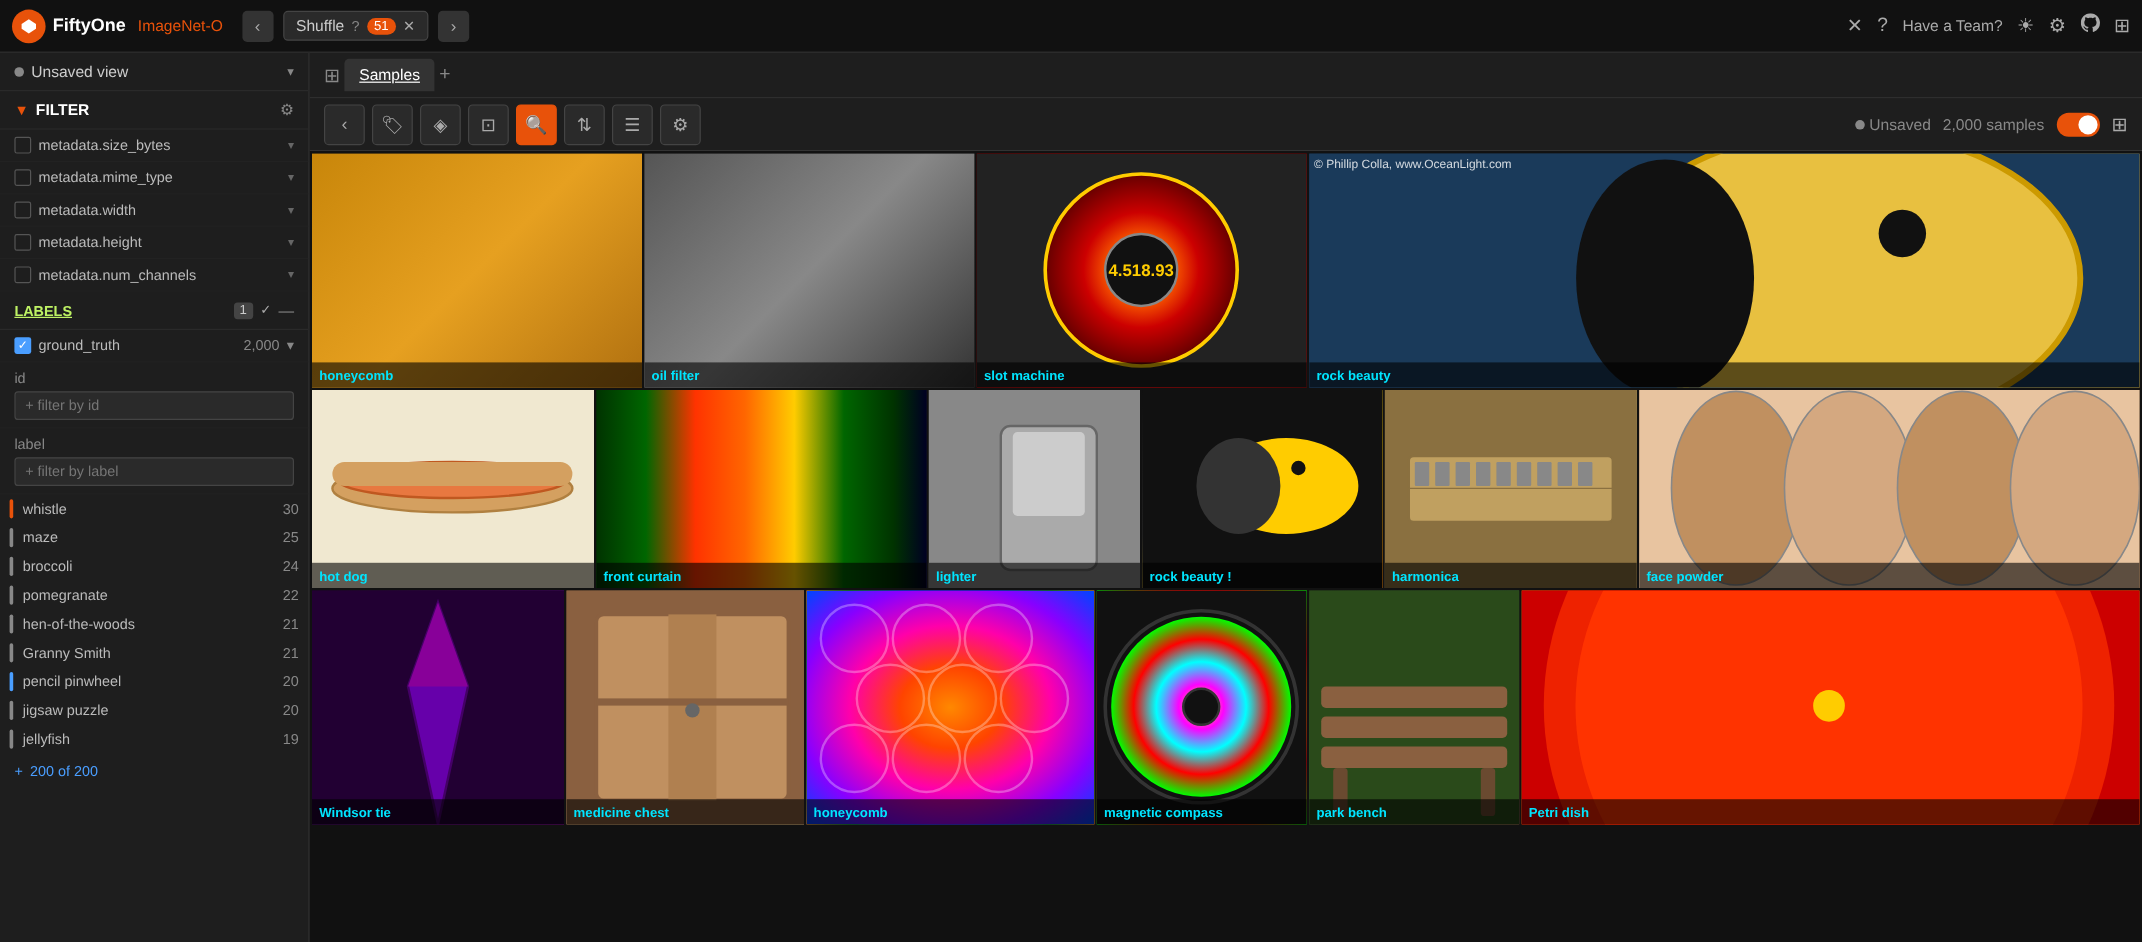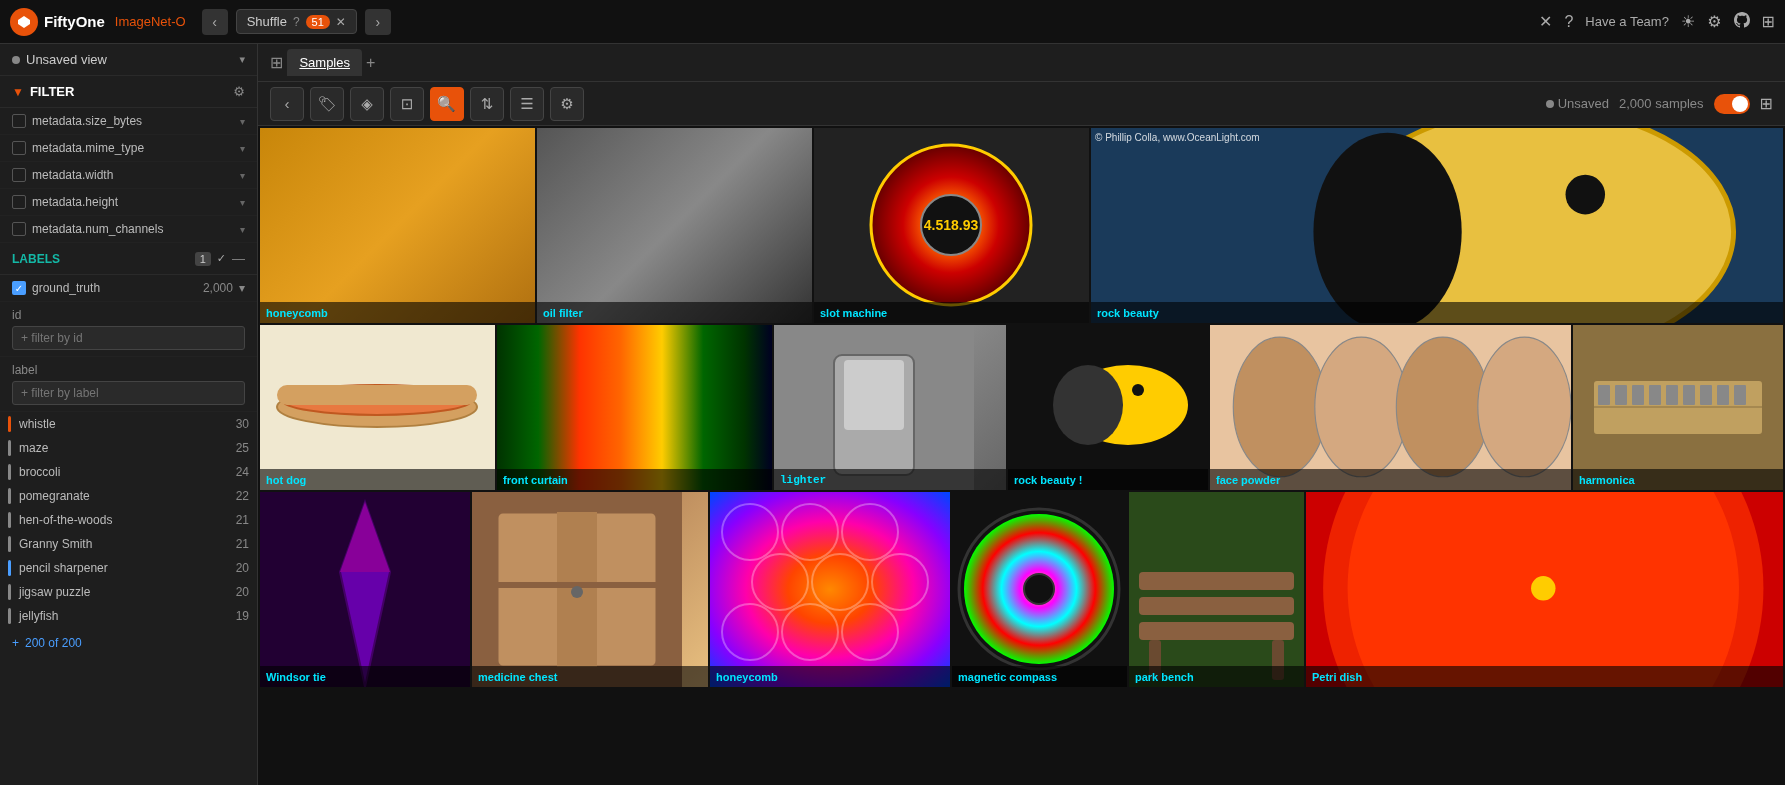--- a/index.html
+++ b/index.html
@@ -33,21 +33,21 @@
     .filter-icon { color: #e8520a; font-size: 12px; }
     .filter-title { color: #fff; font-weight: bold; font-size: 13px; flex: 1; }
     .filter-gear { color: #888; cursor: pointer; }
 
     .meta-item { display: flex; align-items: center; gap: 6px; padding: 6px 12px; cursor: pointer; border-bottom: 1px solid #222; }
     .meta-checkbox { width: 14px; height: 14px; border: 1px solid #555; border-radius: 2px; background: transparent; }
     .meta-label { flex: 1; color: #bbb; font-size: 12px; }
     .meta-chevron { color: #666; font-size: 10px; }
 
     .labels-header { display: flex; align-items: center; gap: 6px; padding: 8px 12px; border-bottom: 1px solid #2a2a2a; }
-    .labels-title { color: #14b8a6; font-size: 12px; font-weight: bold; flex: 1; }
+    .labels-title { color: #bef264; font-size: 12px; font-weight: bold; flex: 1; text-decoration: underline; }
     .labels-count { background: #444; padding: 1px 5px; border-radius: 3px; font-size: 11px; color: #ccc; }
     .labels-collapse { color: #888; cursor: pointer; }
 
     .ground-truth-row { display: flex; align-items: center; gap: 6px; padding: 6px 12px; border-bottom: 1px solid #222; }
     .gt-checkbox { width: 14px; height: 14px; background: #4a9eff; border-radius: 2px; display: flex; align-items: center; justify-content: center; }
     .gt-check { color: white; font-size: 10px; }
     .gt-label { flex: 1; color: #bbb; font-size: 12px; }
     .gt-count { color: #888; font-size: 12px; }
     .gt-collapse { color: #888; font-size: 12px; cursor: pointer; }
 
@@ -249,21 +249,21 @@
         <span class="label-name">hen-of-the-woods</span>
         <span class="label-count">21</span>
       </div>
       <div class="label-item">
         <div class="label-item-color" style="background:#888;"></div>
         <span class="label-name">Granny Smith</span>
         <span class="label-count">21</span>
       </div>
       <div class="label-item">
         <div class="label-item-color" style="background:#4a9eff;"></div>
-        <span class="label-name">pencil sharpener</span>
+        <span class="label-name">pencil pinwheel</span>
         <span class="label-count">20</span>
       </div>
       <div class="label-item">
         <div class="label-item-color" style="background:#888;"></div>
         <span class="label-name">jigsaw puzzle</span>
         <span class="label-count">20</span>
       </div>
       <div class="label-item">
         <div class="label-item-color" style="background:#888;"></div>
         <span class="label-name">jellyfish</span>
@@ -376,76 +376,76 @@
                 <stop offset="60%" stop-color="#ffcc00"></stop>
                 <stop offset="75%" stop-color="#006600"></stop>
                 <stop offset="90%" stop-color="#003300"></stop>
                 <stop offset="100%" stop-color="#000022"></stop>
               </linearGradient>
             </defs>
             <rect width="275" height="165" fill="url(#curtain-grad)"></rect>
           </svg>
           <div class="grid-label"><span class="grid-label-text">front curtain</span></div>
         </div>
-        <div class="grid-item item-lighter" style="width:232px;height:165px;font-family:Liberation Mono, monospace;">
+        <div class="grid-item item-lighter" style="width:176px;height:165px;">
           <svg width="200" height="165" viewBox="0 0 200 165" style="position:absolute;top:0;left:0;">
             <rect width="200" height="165" fill="#888"></rect>
             <rect x="60" y="30" width="80" height="120" rx="8" fill="#aaa" stroke="#666" stroke-width="2"></rect>
             <rect x="70" y="35" width="60" height="70" rx="4" fill="#ccc"></rect>
           </svg>
           <div class="grid-label"><span class="grid-label-text">lighter</span></div>
         </div>
         <div class="grid-item item-rock-beauty-2" style="width:200px;height:165px;">
           <svg width="200" height="165" viewBox="0 0 200 165" style="position:absolute;top:0;left:0;">
             <rect width="200" height="165" fill="#111"></rect>
             <ellipse cx="120" cy="80" rx="60" ry="40" fill="#ffcc00"></ellipse>
             <ellipse cx="80" cy="80" rx="35" ry="40" fill="#333"></ellipse>
             <circle cx="130" cy="65" r="6" fill="#111"></circle>
           </svg>
           <div class="grid-label"><span class="grid-label-text">rock beauty !</span></div>
-        </div>
-        <div class="grid-item item-face-powder" style="flex:1;height:165px;">
-          <svg width="100%" height="165" viewBox="0 0 310 165" style="position:absolute;top:0;left:0;" preserveAspectRatio="xMidYMid slice">
-            <rect width="310" height="165" fill="#e8c4a0"></rect>
-            <ellipse cx="60" cy="82" rx="40" ry="60" fill="#c09060" stroke="#888" stroke-width="1"></ellipse>
-            <ellipse cx="130" cy="82" rx="40" ry="60" fill="#d4a880" stroke="#888" stroke-width="1"></ellipse>
-            <ellipse cx="200" cy="82" rx="40" ry="60" fill="#c09060" stroke="#888" stroke-width="1"></ellipse>
-            <ellipse cx="270" cy="82" rx="40" ry="60" fill="#d4a880" stroke="#888" stroke-width="1"></ellipse>
-          </svg>
-          <div class="grid-label"><span class="grid-label-text">face powder</span></div>
         </div>
         <div class="grid-item item-harmonica" style="width:210px;height:165px;">
           <svg width="210" height="165" viewBox="0 0 210 165" style="position:absolute;top:0;left:0;">
             <rect width="210" height="165" fill="#8a7040"></rect>
             <rect x="20" y="55" width="170" height="55" rx="4" fill="#c0a060" stroke="#8a7040" stroke-width="2"></rect>
             <line x1="20" y1="82" x2="190" y2="82" stroke="#8a7040" stroke-width="1"></line>
             <rect x="25" y="60" width="12" height="20" rx="1" fill="#888"></rect>
             <rect x="42" y="60" width="12" height="20" rx="1" fill="#888"></rect>
             <rect x="59" y="60" width="12" height="20" rx="1" fill="#888"></rect>
             <rect x="76" y="60" width="12" height="20" rx="1" fill="#888"></rect>
             <rect x="93" y="60" width="12" height="20" rx="1" fill="#888"></rect>
             <rect x="110" y="60" width="12" height="20" rx="1" fill="#888"></rect>
             <rect x="127" y="60" width="12" height="20" rx="1" fill="#888"></rect>
             <rect x="144" y="60" width="12" height="20" rx="1" fill="#888"></rect>
             <rect x="161" y="60" width="12" height="20" rx="1" fill="#888"></rect>
           </svg>
           <div class="grid-label"><span class="grid-label-text">harmonica</span></div>
         </div>
+        <div class="grid-item item-face-powder" style="flex:1;height:165px;">
+          <svg width="100%" height="165" viewBox="0 0 310 165" style="position:absolute;top:0;left:0;" preserveAspectRatio="xMidYMid slice">
+            <rect width="310" height="165" fill="#e8c4a0"></rect>
+            <ellipse cx="60" cy="82" rx="40" ry="60" fill="#c09060" stroke="#888" stroke-width="1"></ellipse>
+            <ellipse cx="130" cy="82" rx="40" ry="60" fill="#d4a880" stroke="#888" stroke-width="1"></ellipse>
+            <ellipse cx="200" cy="82" rx="40" ry="60" fill="#c09060" stroke="#888" stroke-width="1"></ellipse>
+            <ellipse cx="270" cy="82" rx="40" ry="60" fill="#d4a880" stroke="#888" stroke-width="1"></ellipse>
+          </svg>
+          <div class="grid-label"><span class="grid-label-text">face powder</span></div>
+        </div>
       </div>
 
       <div class="grid-row">
         <div class="grid-item item-windsor-tie" style="width:210px;height:195px;">
           <svg width="210" height="195" viewBox="0 0 210 195" style="position:absolute;top:0;left:0;">
             <rect width="210" height="195" fill="#220033"></rect>
             <polygon points="105,10 130,80 105,195 80,80" fill="#6600aa" stroke="#440066" stroke-width="2"></polygon>
             <polygon points="105,10 130,80 80,80" fill="#880099"></polygon>
           </svg>
           <div class="grid-label"><span class="grid-label-text">Windsor tie</span></div>
         </div>
-        <div class="grid-item item-medicine-chest" style="width:236px;height:195px;">
+        <div class="grid-item item-medicine-chest" style="width:198px;height:195px;">
           <svg width="210" height="195" viewBox="0 0 210 195" style="position:absolute;top:0;left:0;">
             <rect width="210" height="195" fill="#8a6040"></rect>
             <rect x="25" y="20" width="160" height="155" rx="6" fill="#c09060" stroke="#8a6040" stroke-width="3"></rect>
             <rect x="85" y="20" width="40" height="155" fill="#b08050"></rect>
             <rect x="25" y="90" width="160" height="6" fill="#8a6040"></rect>
             <circle cx="105" cy="100" r="6" fill="#666"></circle>
           </svg>
           <div class="grid-label"><span class="grid-label-text">medicine chest</span></div>
         </div>
         <div class="grid-item item-honeycomb-2" style="width:240px;height:195px;">

